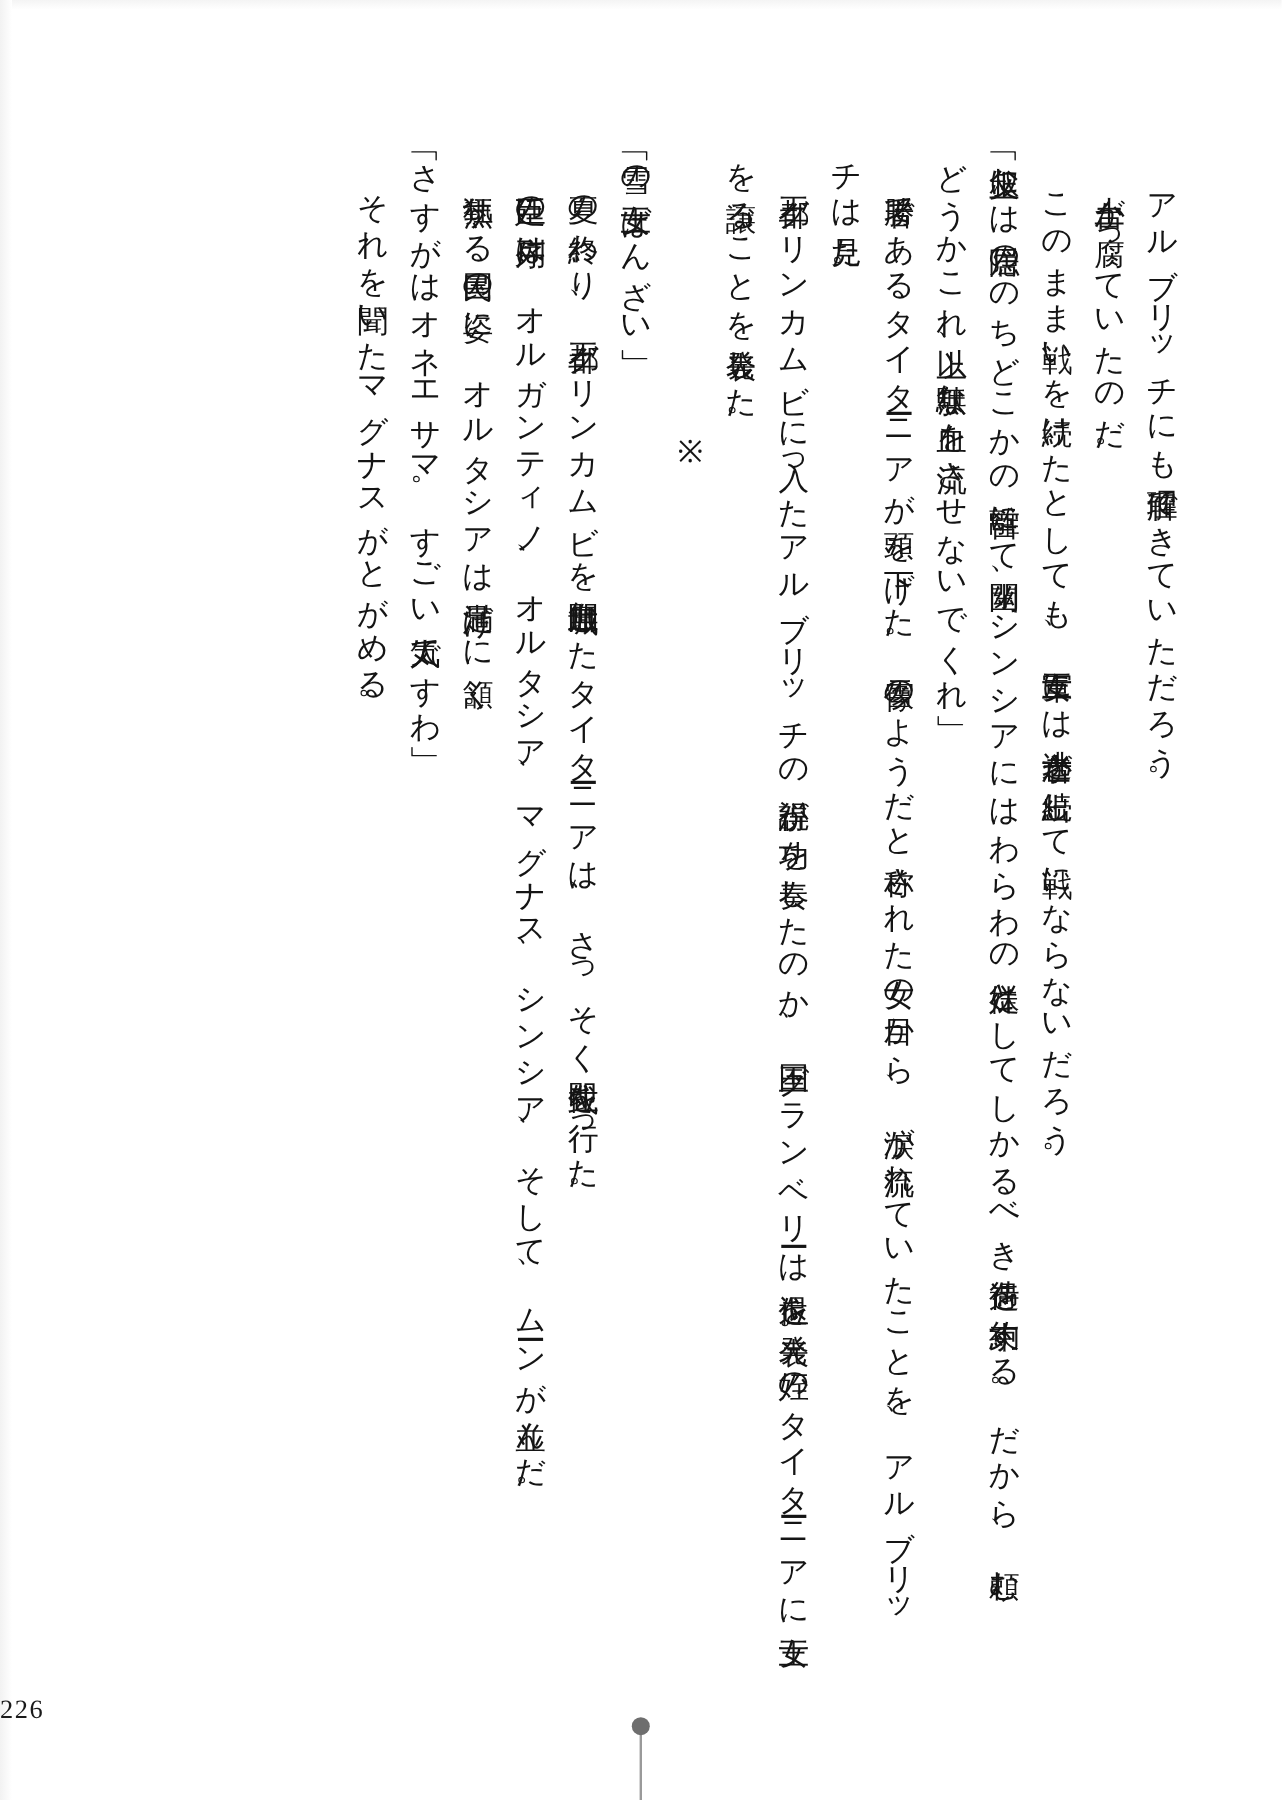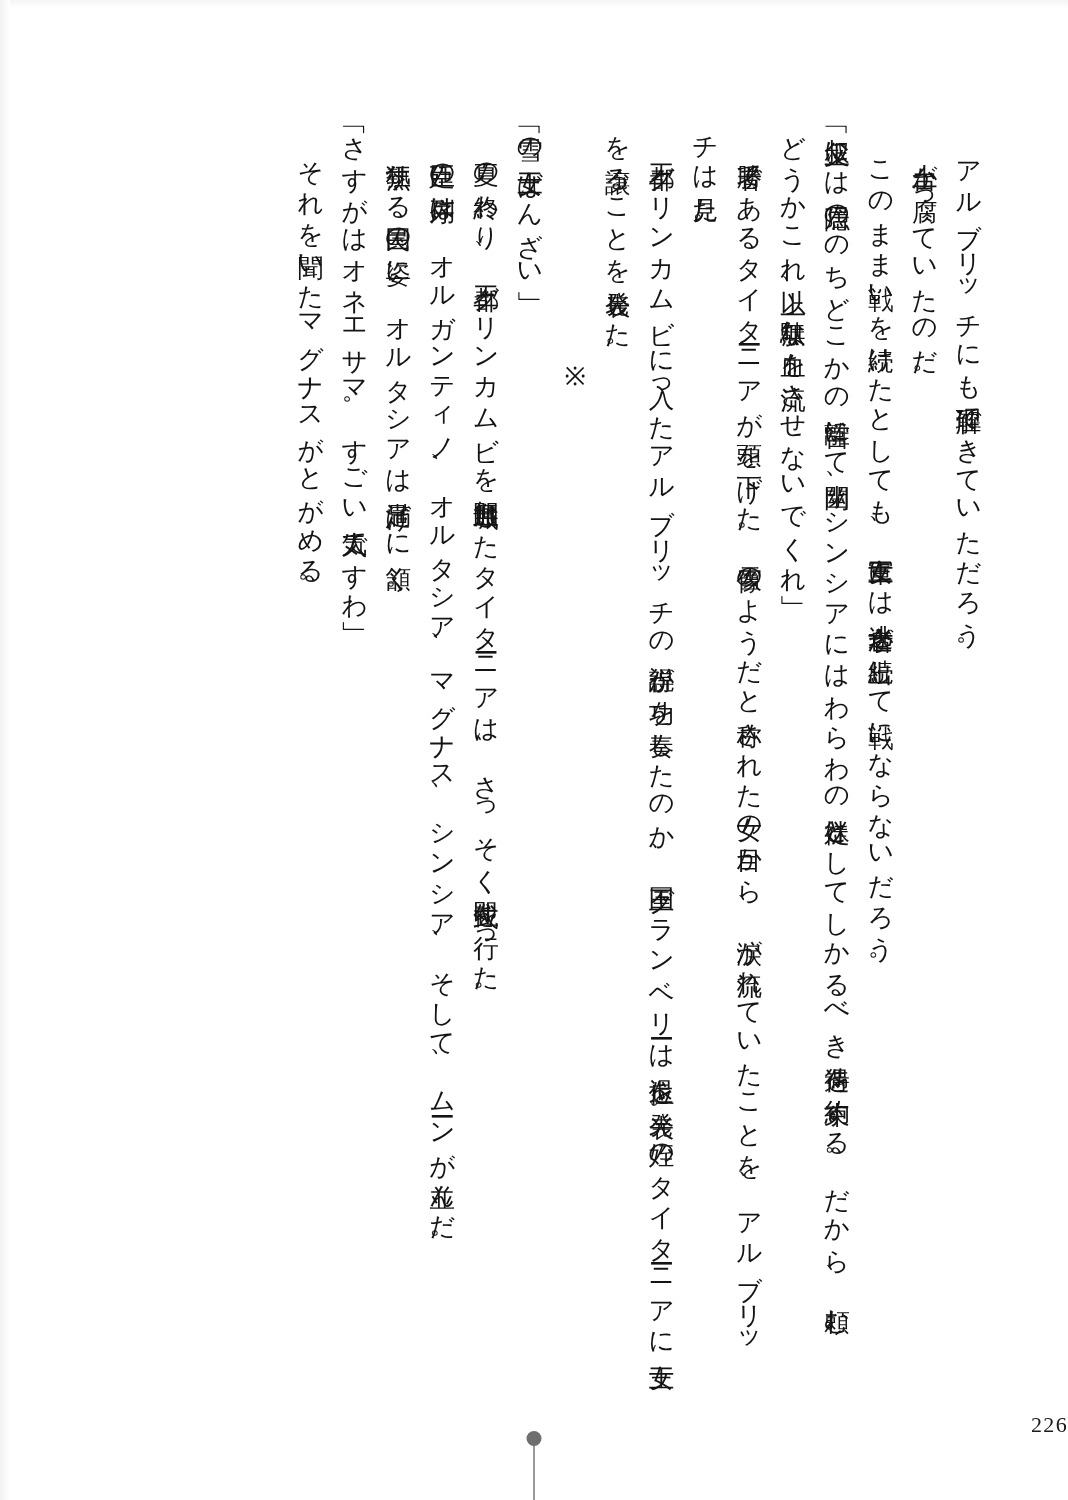--- a/index.html
+++ b/index.html
@@ -57,21 +57,21 @@
     padding-top: 240px;
     letter-spacing: 0;
   }
 
   
   .page-number {
     position: absolute;
     left: 0;
     right: 0;
     bottom: 62px;
-    text-align: right;
+    text-align: left;
     font-size: 22px;
     letter-spacing: 0.06em;
     color: #1a1a1a;
   }
 
   
   .pin {
     position: absolute;
     left: 50%;
     transform: translateX(-50%);

